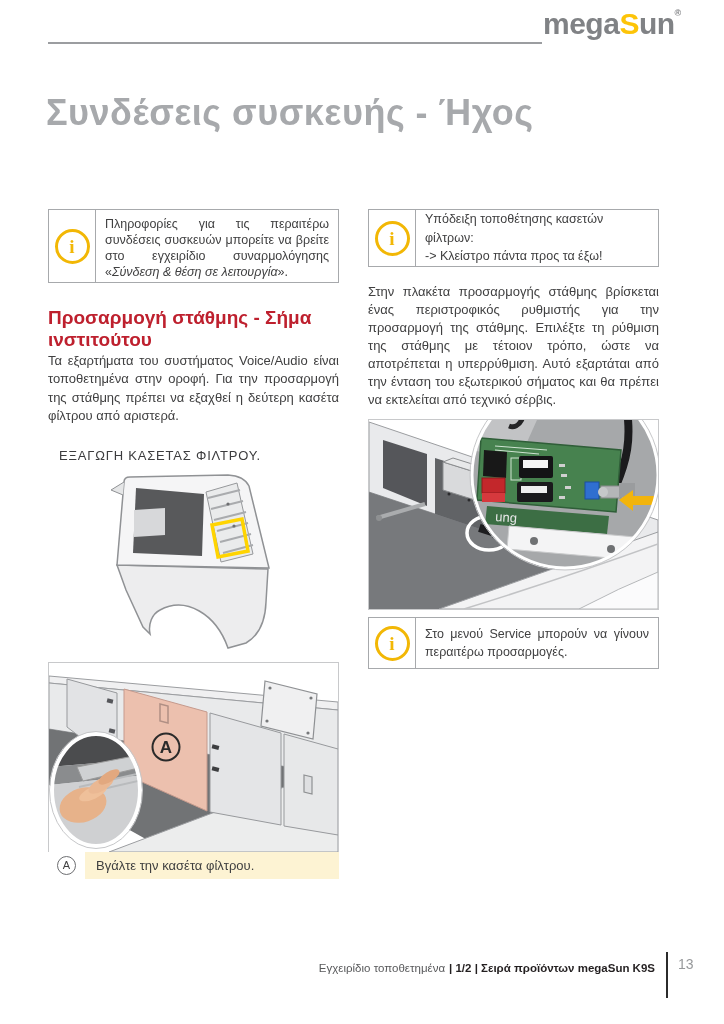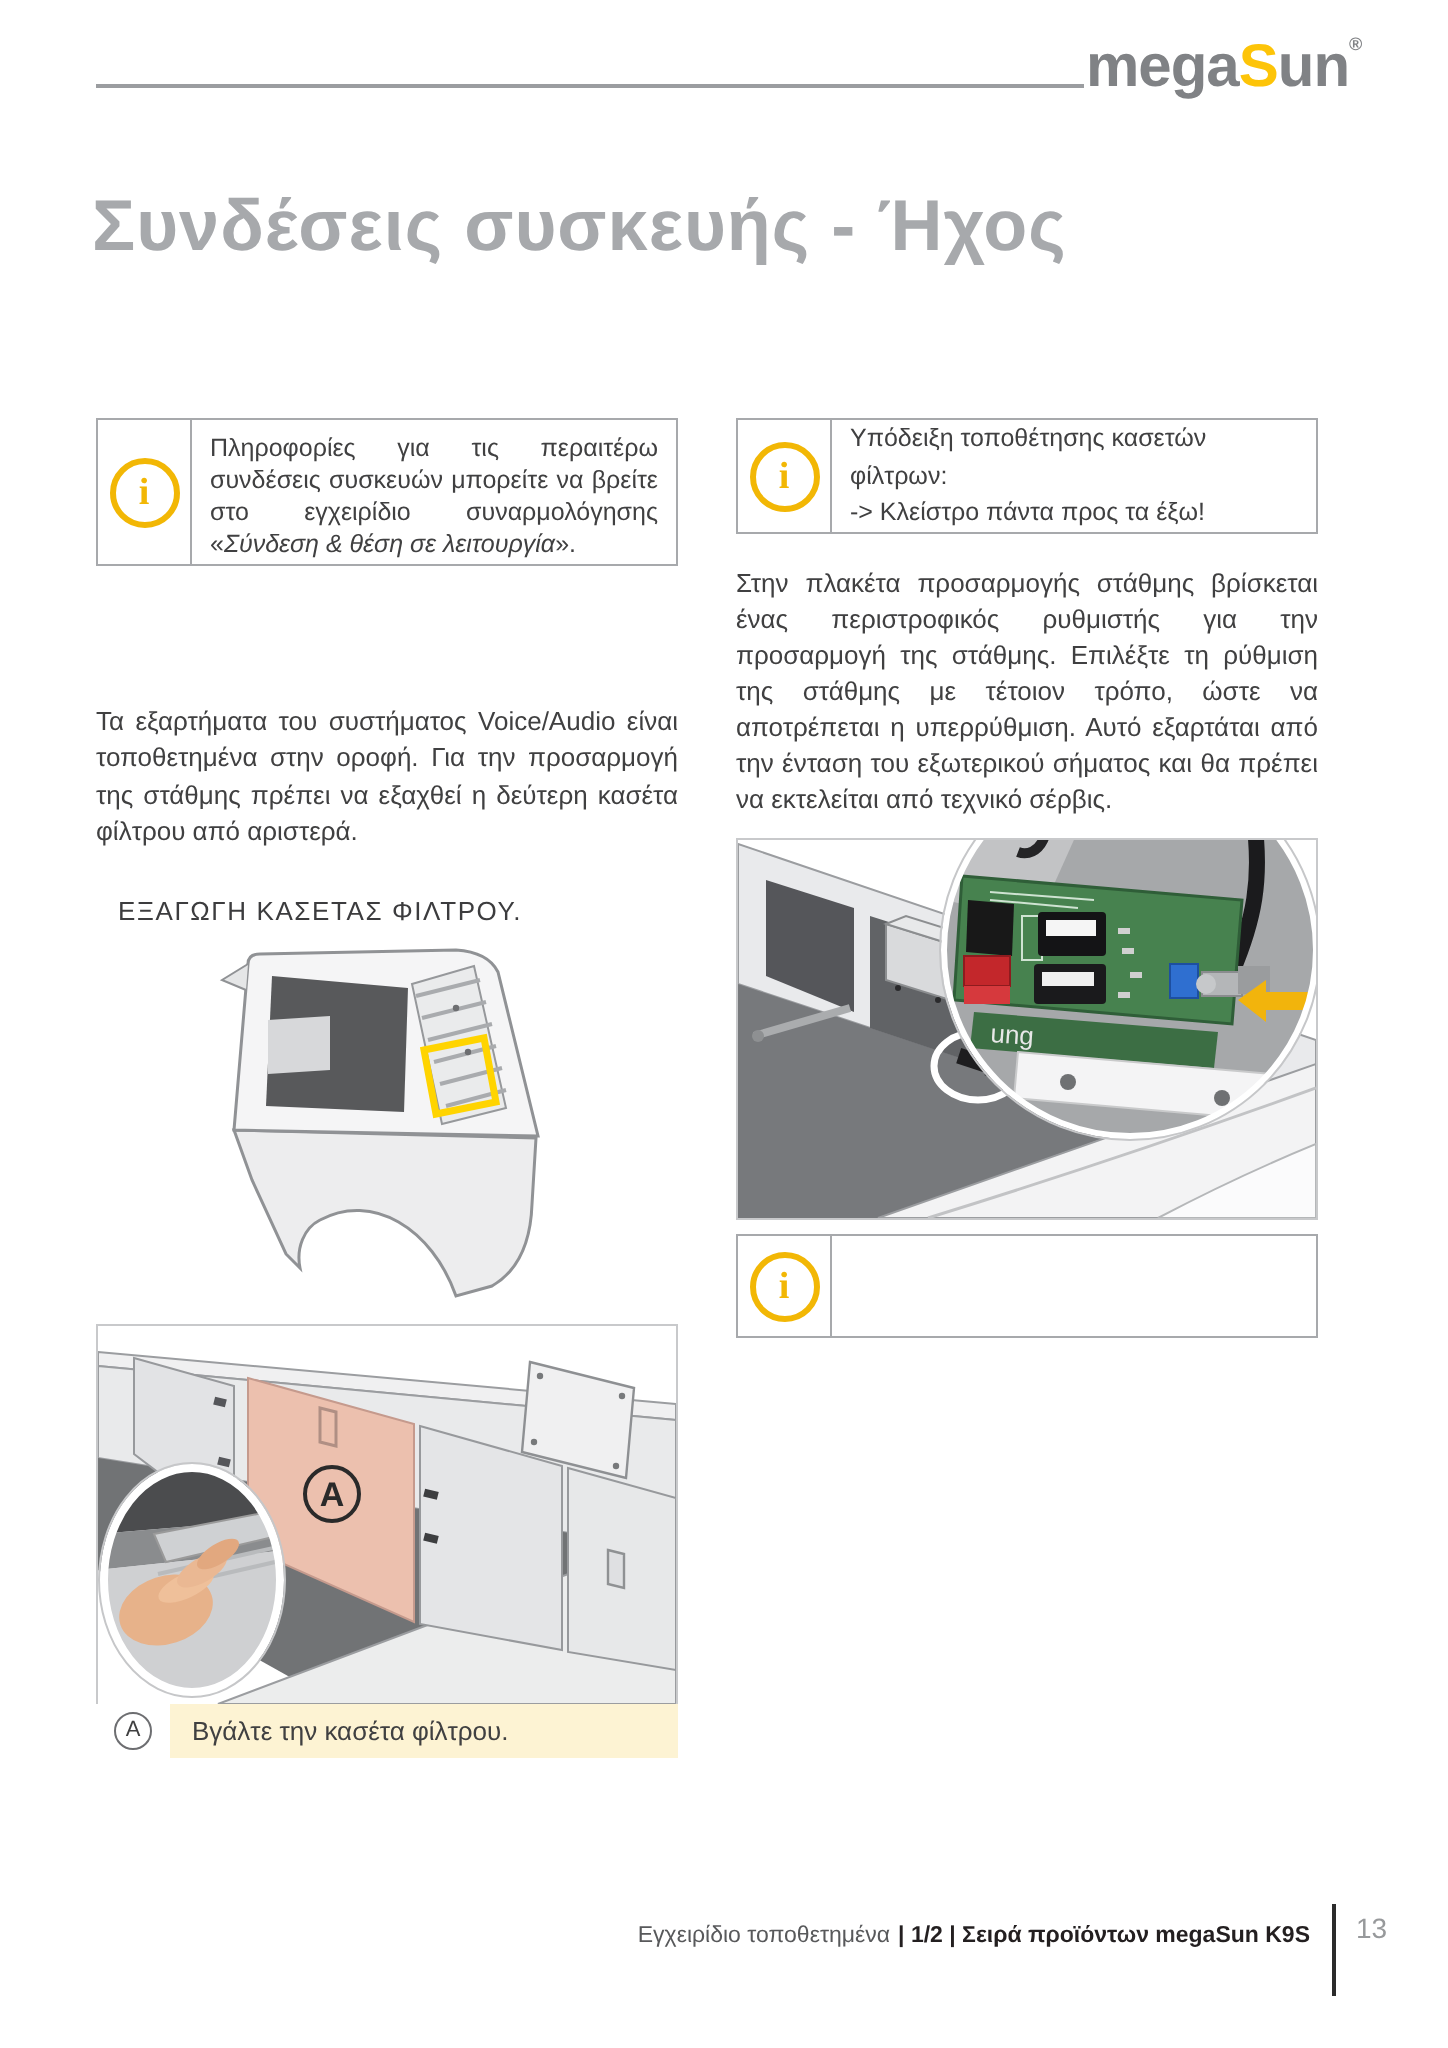--- a/index.html
+++ b/index.html
@@ -1,21 +1,21 @@
 <!DOCTYPE html>
 <html><head>
 <meta charset="utf-8">
 <style>
   html,body{margin:0;padding:0;background:#ffffff;}
   .page{position:relative;width:724px;height:1024px;background:#fff;overflow:hidden;
         font-family:"Liberation Sans", sans-serif;color:#404041;}
 
   
   .header-rule{position:absolute;left:48px;top:42px;width:494px;height:2px;background:#9b9da0;}
-  .logo{position:absolute;left:543px;top:17px;font-size:30px;font-weight:bold;letter-spacing:-0.5px;color:#808285;white-space:nowrap;}
+  .logo{position:absolute;left:543px;top:7px;font-size:30px;font-weight:bold;letter-spacing:-0.5px;color:#808285;white-space:nowrap;}
   .logo .s{color:#fdc408;}
   .logo .reg{font-size:9px;vertical-align:18px;color:#808285;}
 
   
   .page-title{position:absolute;left:46px;top:92px;width:640px;font-size:36px;font-weight:bold;color:#a7a9ac;letter-spacing:0.5px;}
 
   
   .colL{left:48px;width:291px;}
   .colR{left:368px;width:291px;}
   .abs{position:absolute;box-sizing:border-box;}
@@ -66,20 +66,21 @@
 
   <div class="abs colL info-box" style="top:209px;height:74px;">
     <div class="info-icon-cell">
       <span class="info-i">i</span>
     </div>
     <div class="info-text">
       <span>Πληροφορίες για τις περαιτέρω συνδέσεις συσκευών μπορείτε να βρείτε στο εγχειρίδιο συναρμολόγησης «</span><span class="em">Σύνδεση &amp; θέση σε λειτουργία</span><span>».</span>
     </div>
   </div>
 
+  <div class="abs colL section-heading" style="top:307px;">Προσαρμογή στάθμης - Σήμα ινστιτούτου</div>
 
   <div class="abs colL body-para" style="top:352px;">Τα εξαρτήματα του συστήματος Voice/Audio είναι τοποθετημένα στην οροφή. Για την προσαρμογή της στάθμης πρέπει να εξαχθεί η δεύτερη κασέτα φίλτρου από αριστερά.</div>
 
   <div class="abs colL subheading" style="top:448px;margin-left:11px;">ΕΞΑΓΩΓΗ ΚΑΣΕΤΑΣ ΦΙΛΤΡΟΥ.</div>
 
   <div class="abs colL figure" style="top:464px;height:196px;">
     <svg viewBox="0 0 291 196" width="291" height="196">
 
       <path d="M69,101 L220,105 L218,138 Q217,168 198,179 L180,184 C168,150 138,132 112,146 C104,150 100,160 102,170 L95,163 L78,126 Z" fill="#ededee" stroke="#909295" stroke-width="1.5"></path>
 
@@ -279,20 +280,21 @@
         <circle cx="196" cy="55" r="93" fill="none" stroke="#ffffff" stroke-width="3"></circle>
         <circle cx="196" cy="55" r="95" fill="none" stroke="#c6c7c9" stroke-width="1"></circle>
       </g>
     </svg>
   </div>
 
   <div class="abs colR info-box" style="top:617px;height:52px;">
     <div class="info-icon-cell">
       <span class="info-i">i</span>
     </div>
+    <div class="info-text centered" style="line-height:1.4;text-align:justify;display:block;padding-top:8px;">Στο μενού Service μπορούν να γίνουν περαιτέρω προσαρμογές.</div>
   </div>
 
   <div class="footer-text">
     <span>Εγχειρίδιο τοποθετημένα</span><span class="bold">| 1/2 | Σειρά προϊόντων megaSun K9S</span>
   </div>
   <div class="footer-rule"></div>
   <div class="page-number">13</div>
 
 </div>
 

